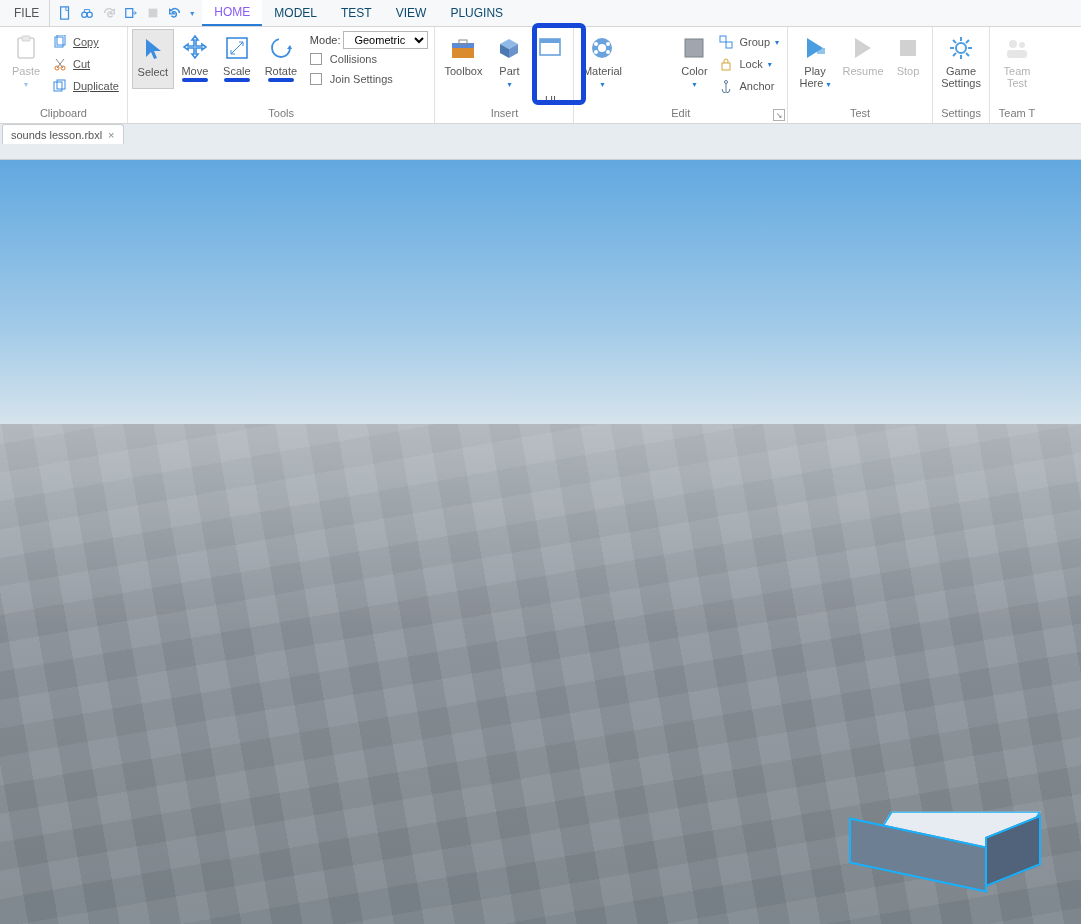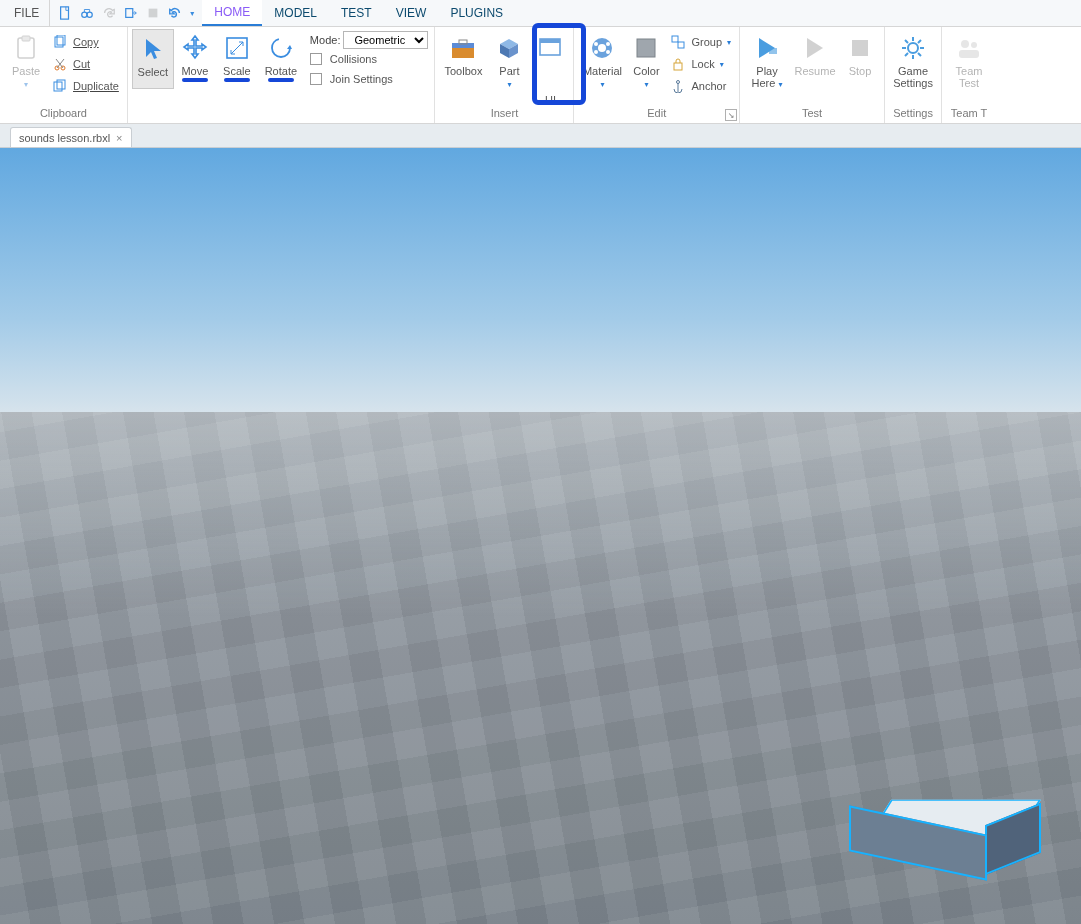--- a/index.html
+++ b/index.html
@@ -98,22 +98,22 @@
   }
 
   
   .marker-box {
     position:absolute; border:5px solid #1547d8; border-radius:6px; pointer-events:none;
     top: 23px; left: 532px; width: 54px; height: 82px;
   }
 
   
   .doctabs {
-    height: 24px; background:#e7ecf0; border-bottom:1px solid #c9ced3;
-    display:flex; align-items:flex-end; padding-left:10px;
+    height: 36px; background:#e7ecf0; border-bottom:1px solid #c9ced3;
+    display:flex; align-items:flex-start; padding-left:2px;
   }
   .doctab {
     height:20px; background:#fff; border:1px solid #c9ced3; border-bottom:none;
     display:flex; align-items:center; gap:6px; padding:0 8px;
     font-size:11px; color:#555; border-radius: 3px 3px 0 0;
   }
   .doctab .x { color:#888; font-size:11px; }
 
   
   .viewport {
@@ -308,20 +308,21 @@
         <div class="checkbox-row">
           <div class="chkbox"></div>
           <span>Collisions</span>
         </div>
         <div class="checkbox-row">
           <div class="chkbox"></div>
           <span>Join Settings</span>
         </div>
       </div>
     </div>
+    <div class="group-label">Tools</div>
   </div>
 
 
   <div class="group">
     <div class="group-body">
       <div class="vbtn narrow">
         <div class="icon">
           <svg viewBox="0 0 28 28">
               <rect x="3" y="12" width="22" height="12" fill="#d98b2e"></rect>
               <rect x="3" y="9" width="22" height="5" fill="#5b8bd6"></rect>
@@ -363,21 +364,21 @@
               <circle cx="14" cy="14" r="4" fill="#fff"></circle>
               <circle cx="8" cy="10" r="2" fill="#fff"></circle>
               <circle cx="20" cy="10" r="2" fill="#fff"></circle>
               <circle cx="8" cy="18" r="2" fill="#fff"></circle>
               <circle cx="20" cy="18" r="2" fill="#fff"></circle>
             </svg>
         </div>
         <div class="lbls">Material</div>
         <div class="drop">▾</div>
       </div>
-      <div class="vbtn" style="width:40px;">
+      <div class="vbtn" style="width:40px;margin-left:48px;">
         <div class="icon">
           <svg viewBox="0 0 28 28">
               <rect x="5" y="5" width="18" height="18" fill="#9fa6ad" stroke="#7c838a"></rect>
             </svg>
         </div>
         <div class="lbls">Color</div>
         <div class="drop">▾</div>
       </div>
       <div style="display:flex;flex-direction:column;padding-top:2px;">
         <div class="rowbtn">

